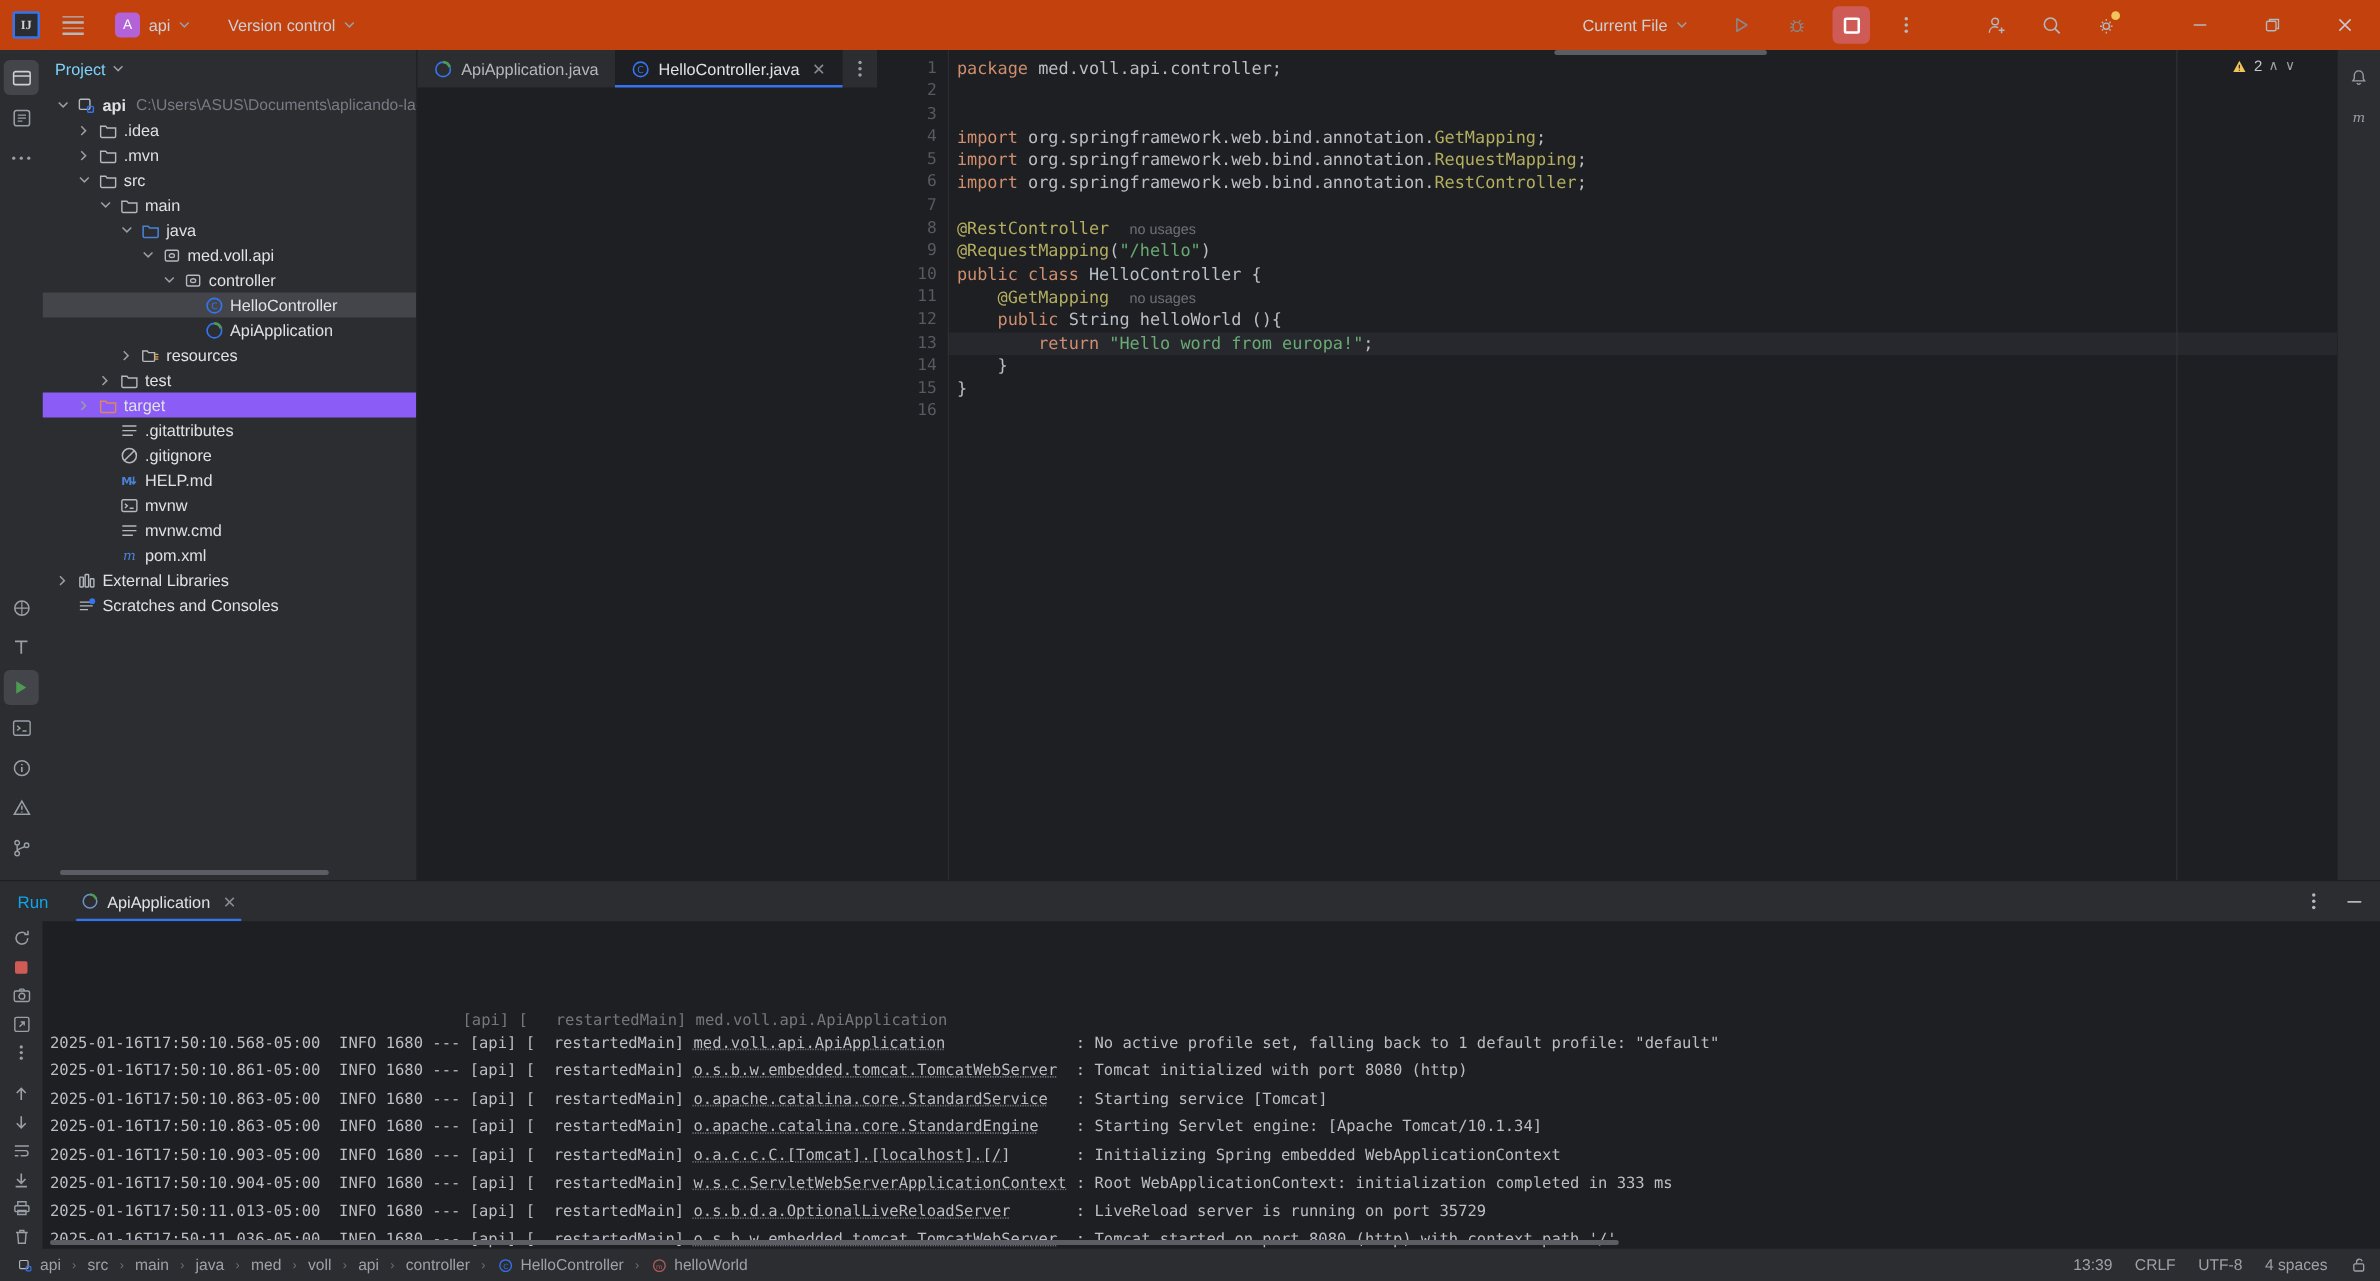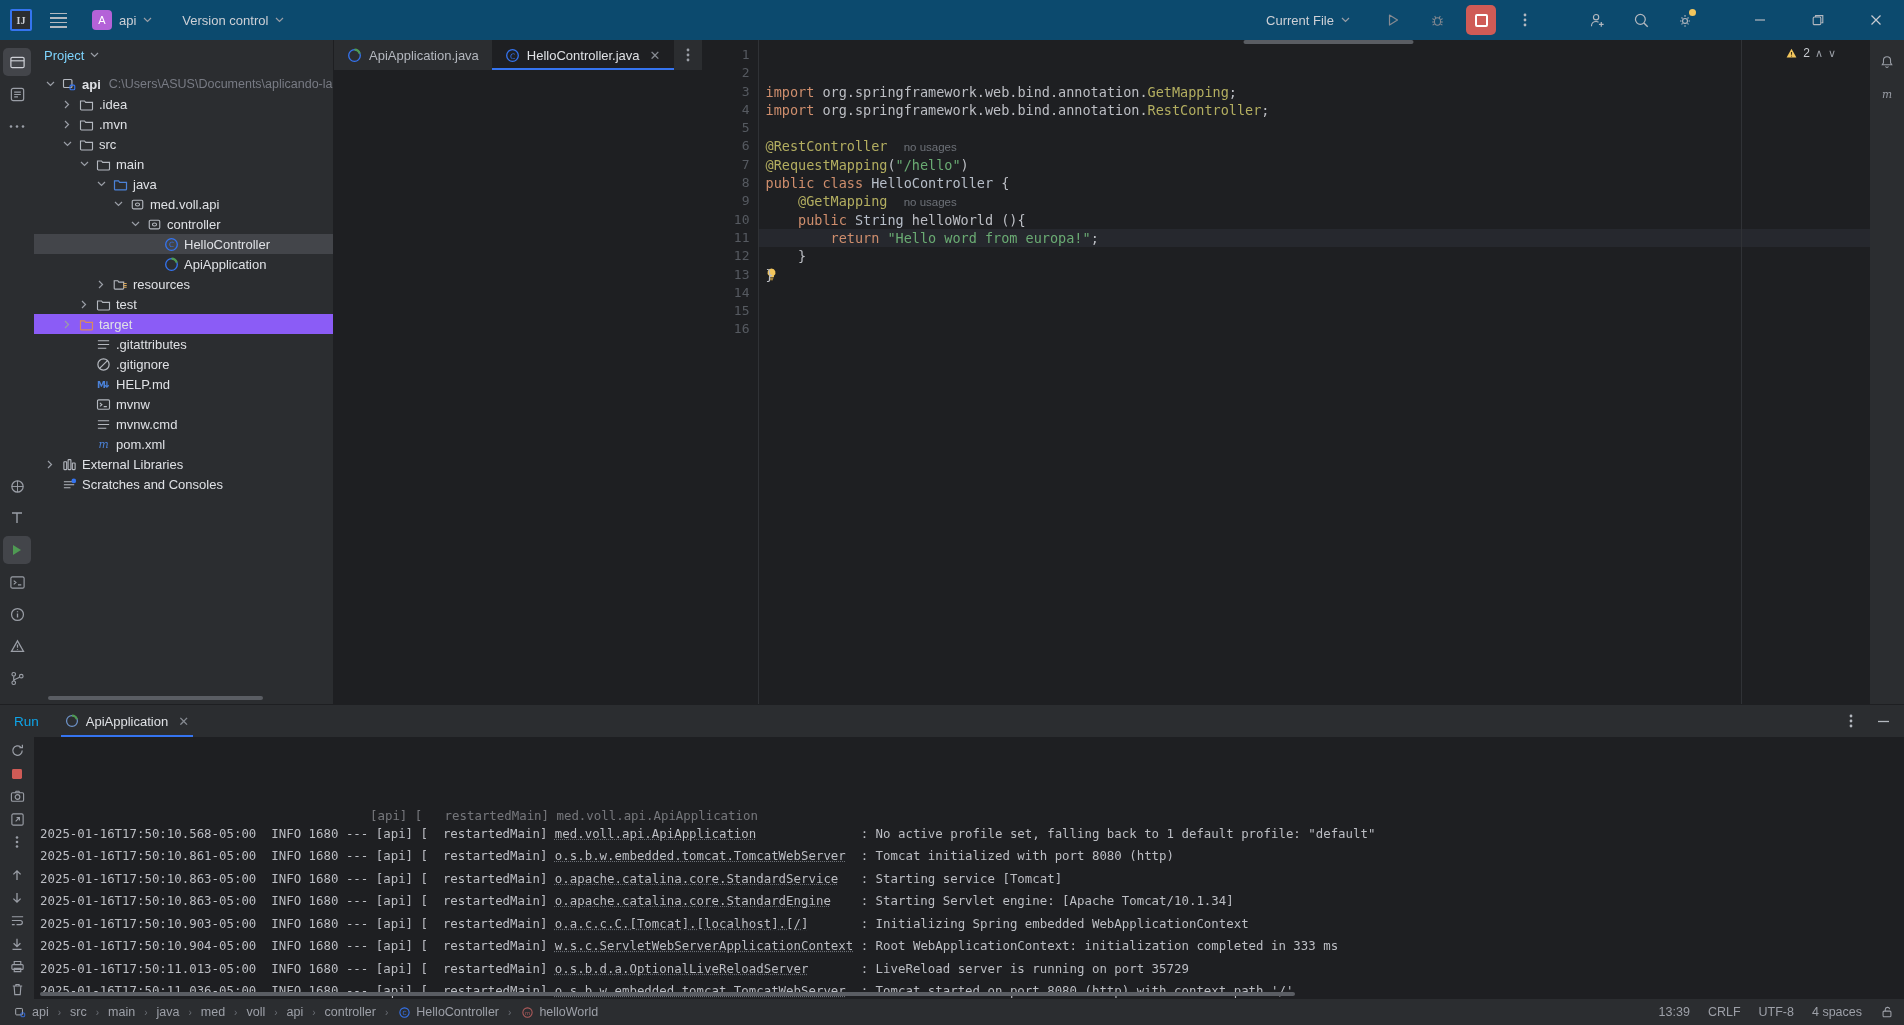--- a/index.html
+++ b/index.html
@@ -8,21 +8,21 @@
     background: #2b2d30;
     font-family: "Liberation Sans", sans-serif;
     overflow: hidden;
     color: #dfe1e5;
   }
   .app { position: relative; width: 1904px; height: 1025px; display: flex; flex-direction: column; }
 
   
   .titlebar {
     height: 40px; flex: 0 0 40px;
-    background: #0c4a6e;
+    background: #c2410c;
     display: flex; align-items: center;
     padding: 0 6px 0 10px;
     position: relative;
   }
   .tb-left { display: flex; align-items: center; gap: 0px; }
   .ij-logo {
     width: 22px; height: 22px; margin-right: 12px;
     border: 2px solid #3574f0; border-radius: 2px;
     display: flex; align-items: center; justify-content: center;
     background: #2b2d30;
@@ -701,23 +701,25 @@
                   <path d="M6.1 12h3.8M6.5 13.6h3" stroke="#c79c3e" stroke-width="1.2"></path>
                 </svg>
               </span></div>
             <div class="gline">14</div>
             <div class="gline">15</div>
             <div class="gline">16</div>
           </div>
         <div class="code-col" id="code-col">
           <div class="fold-line"></div>
           <div class="right-margin" style="left:983px"></div>
+        <div class="cline"><span class="kw">package </span><span class="plain">med.voll.api.controller;</span></div>
             <div class="cline">&nbsp;</div>
             <div class="cline">&nbsp;</div>
             <div class="cline"><span class="kw">import </span><span class="plain">org.springframework.web.bind.annotation.</span><span class="cls">GetMapping</span><span class="plain">;</span></div>
+            <div class="cline"><span class="kw">import </span><span class="plain">org.springframework.web.bind.annotation.</span><span class="cls">RequestMapping</span><span class="plain">;</span></div>
             <div class="cline"><span class="kw">import </span><span class="plain">org.springframework.web.bind.annotation.</span><span class="cls">RestController</span><span class="plain">;</span></div>
             <div class="cline">&nbsp;</div>
             <div class="cline"><span class="ann">@RestController</span><span class="plain">  </span><span class="hint">no usages</span></div>
             <div class="cline"><span class="ann">@RequestMapping</span><span class="plain">(</span><span class="str">"/hello"</span><span class="plain">)</span></div>
             <div class="cline"><span class="kw">public class </span><span class="typ">HelloController</span><span class="plain"> {</span></div>
             <div class="cline"><span class="plain">    </span><span class="ann">@GetMapping</span><span class="plain">  </span><span class="hint">no usages</span></div>
             <div class="cline"><span class="plain">    </span><span class="kw">public </span><span class="typ">String </span><span class="plain">helloWorld</span><span class="plain"> (){</span></div>
             <div class="cline current"><span class="plain">        </span><span class="kw">return </span><span class="str">"Hello word from europa!"</span><span class="plain">;</span></div>
             <div class="cline"><span class="plain">    }</span></div>
             <div class="cline"><span class="plain">}</span></div>

